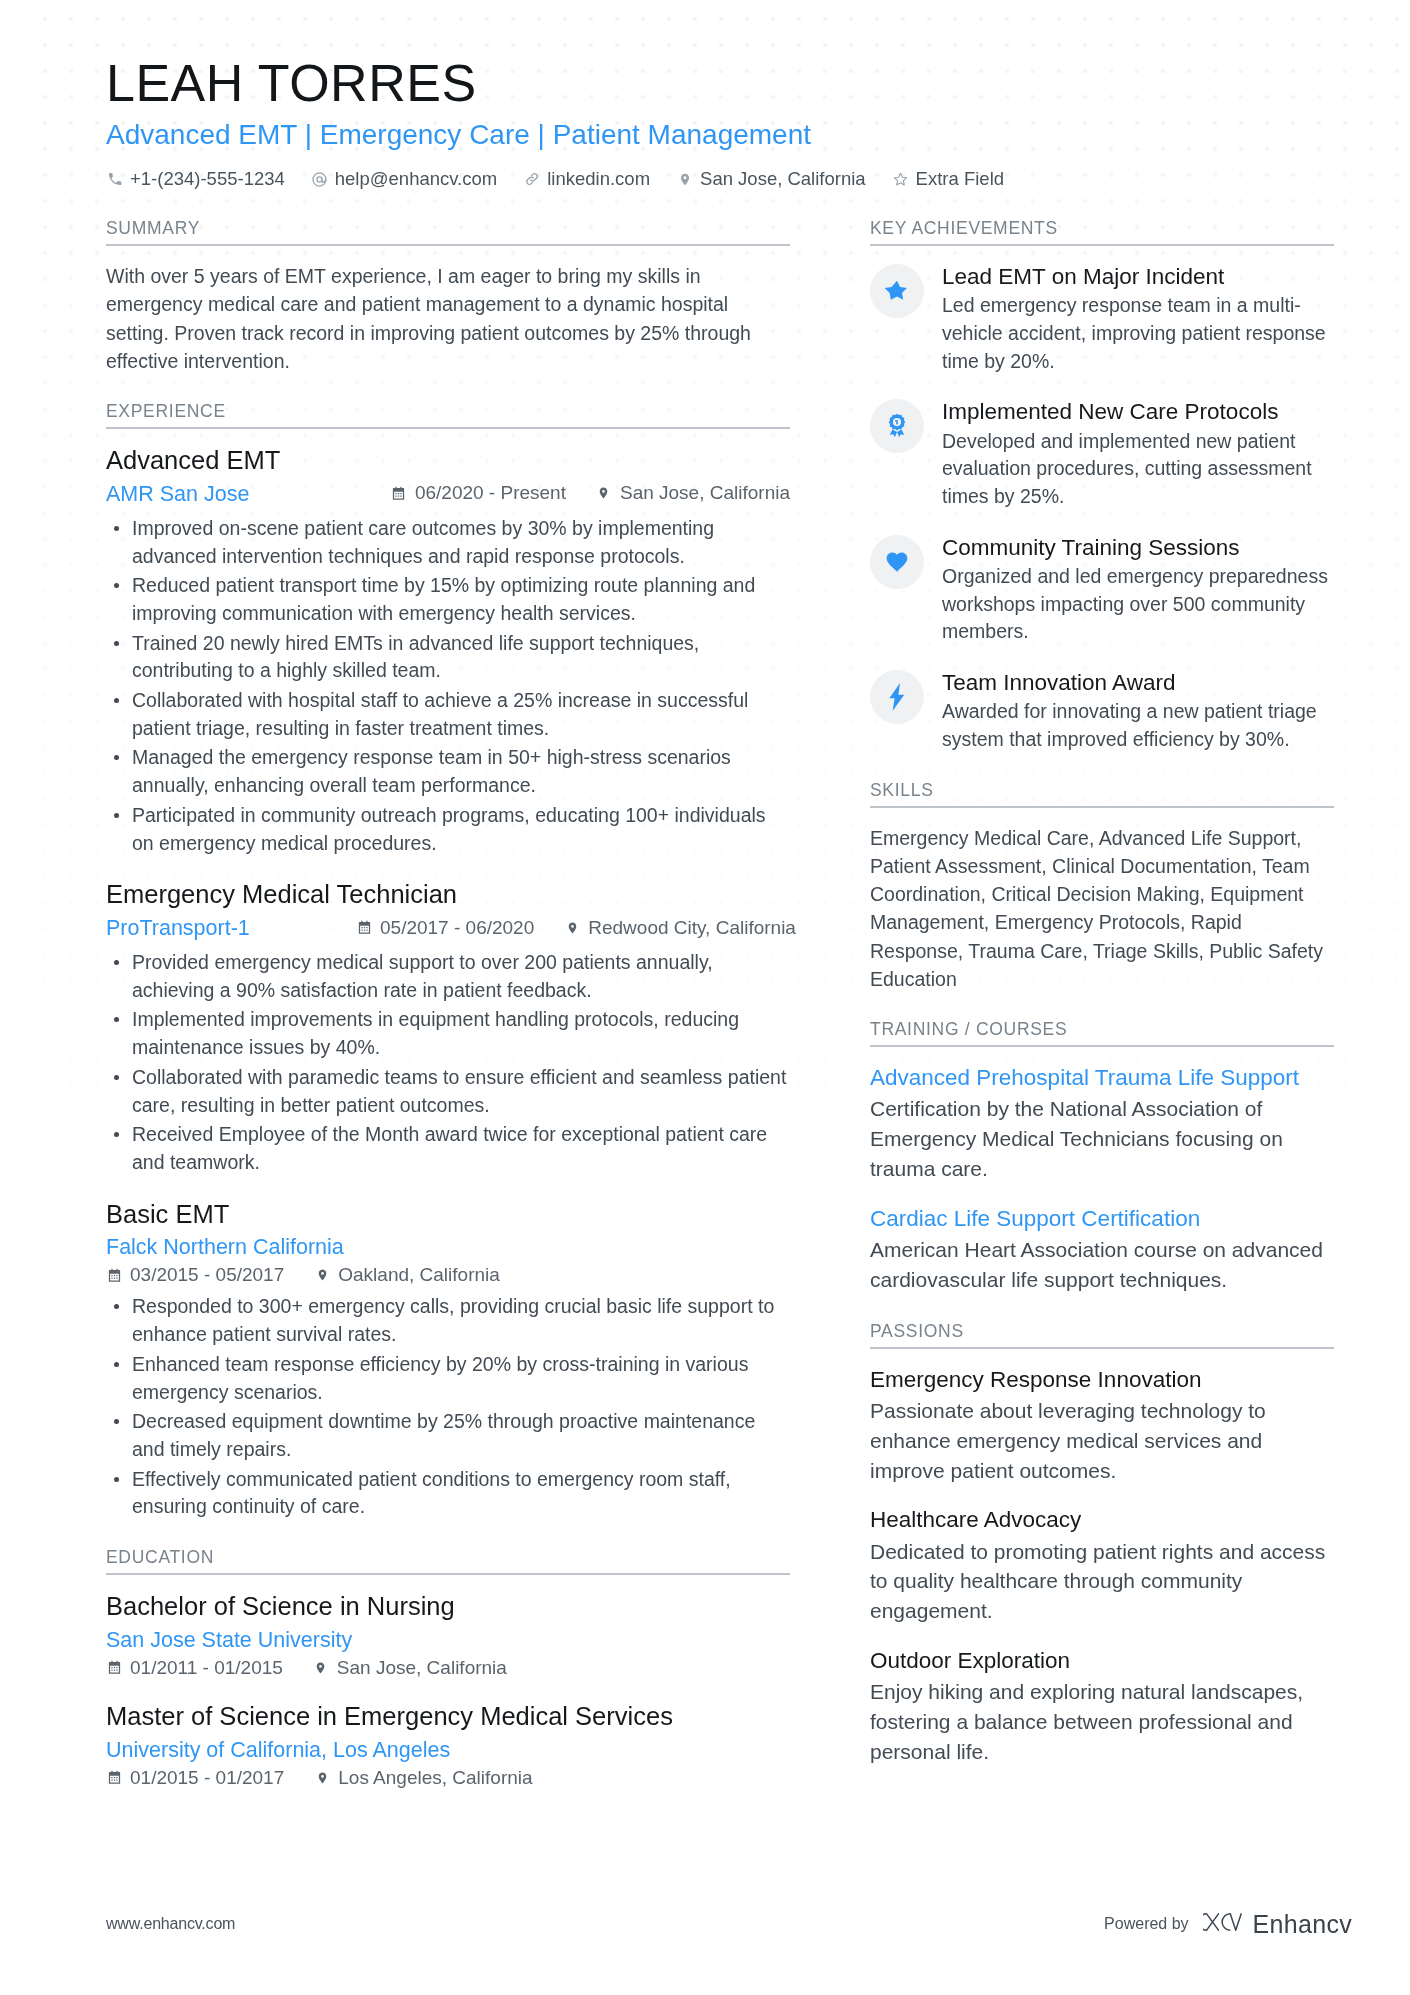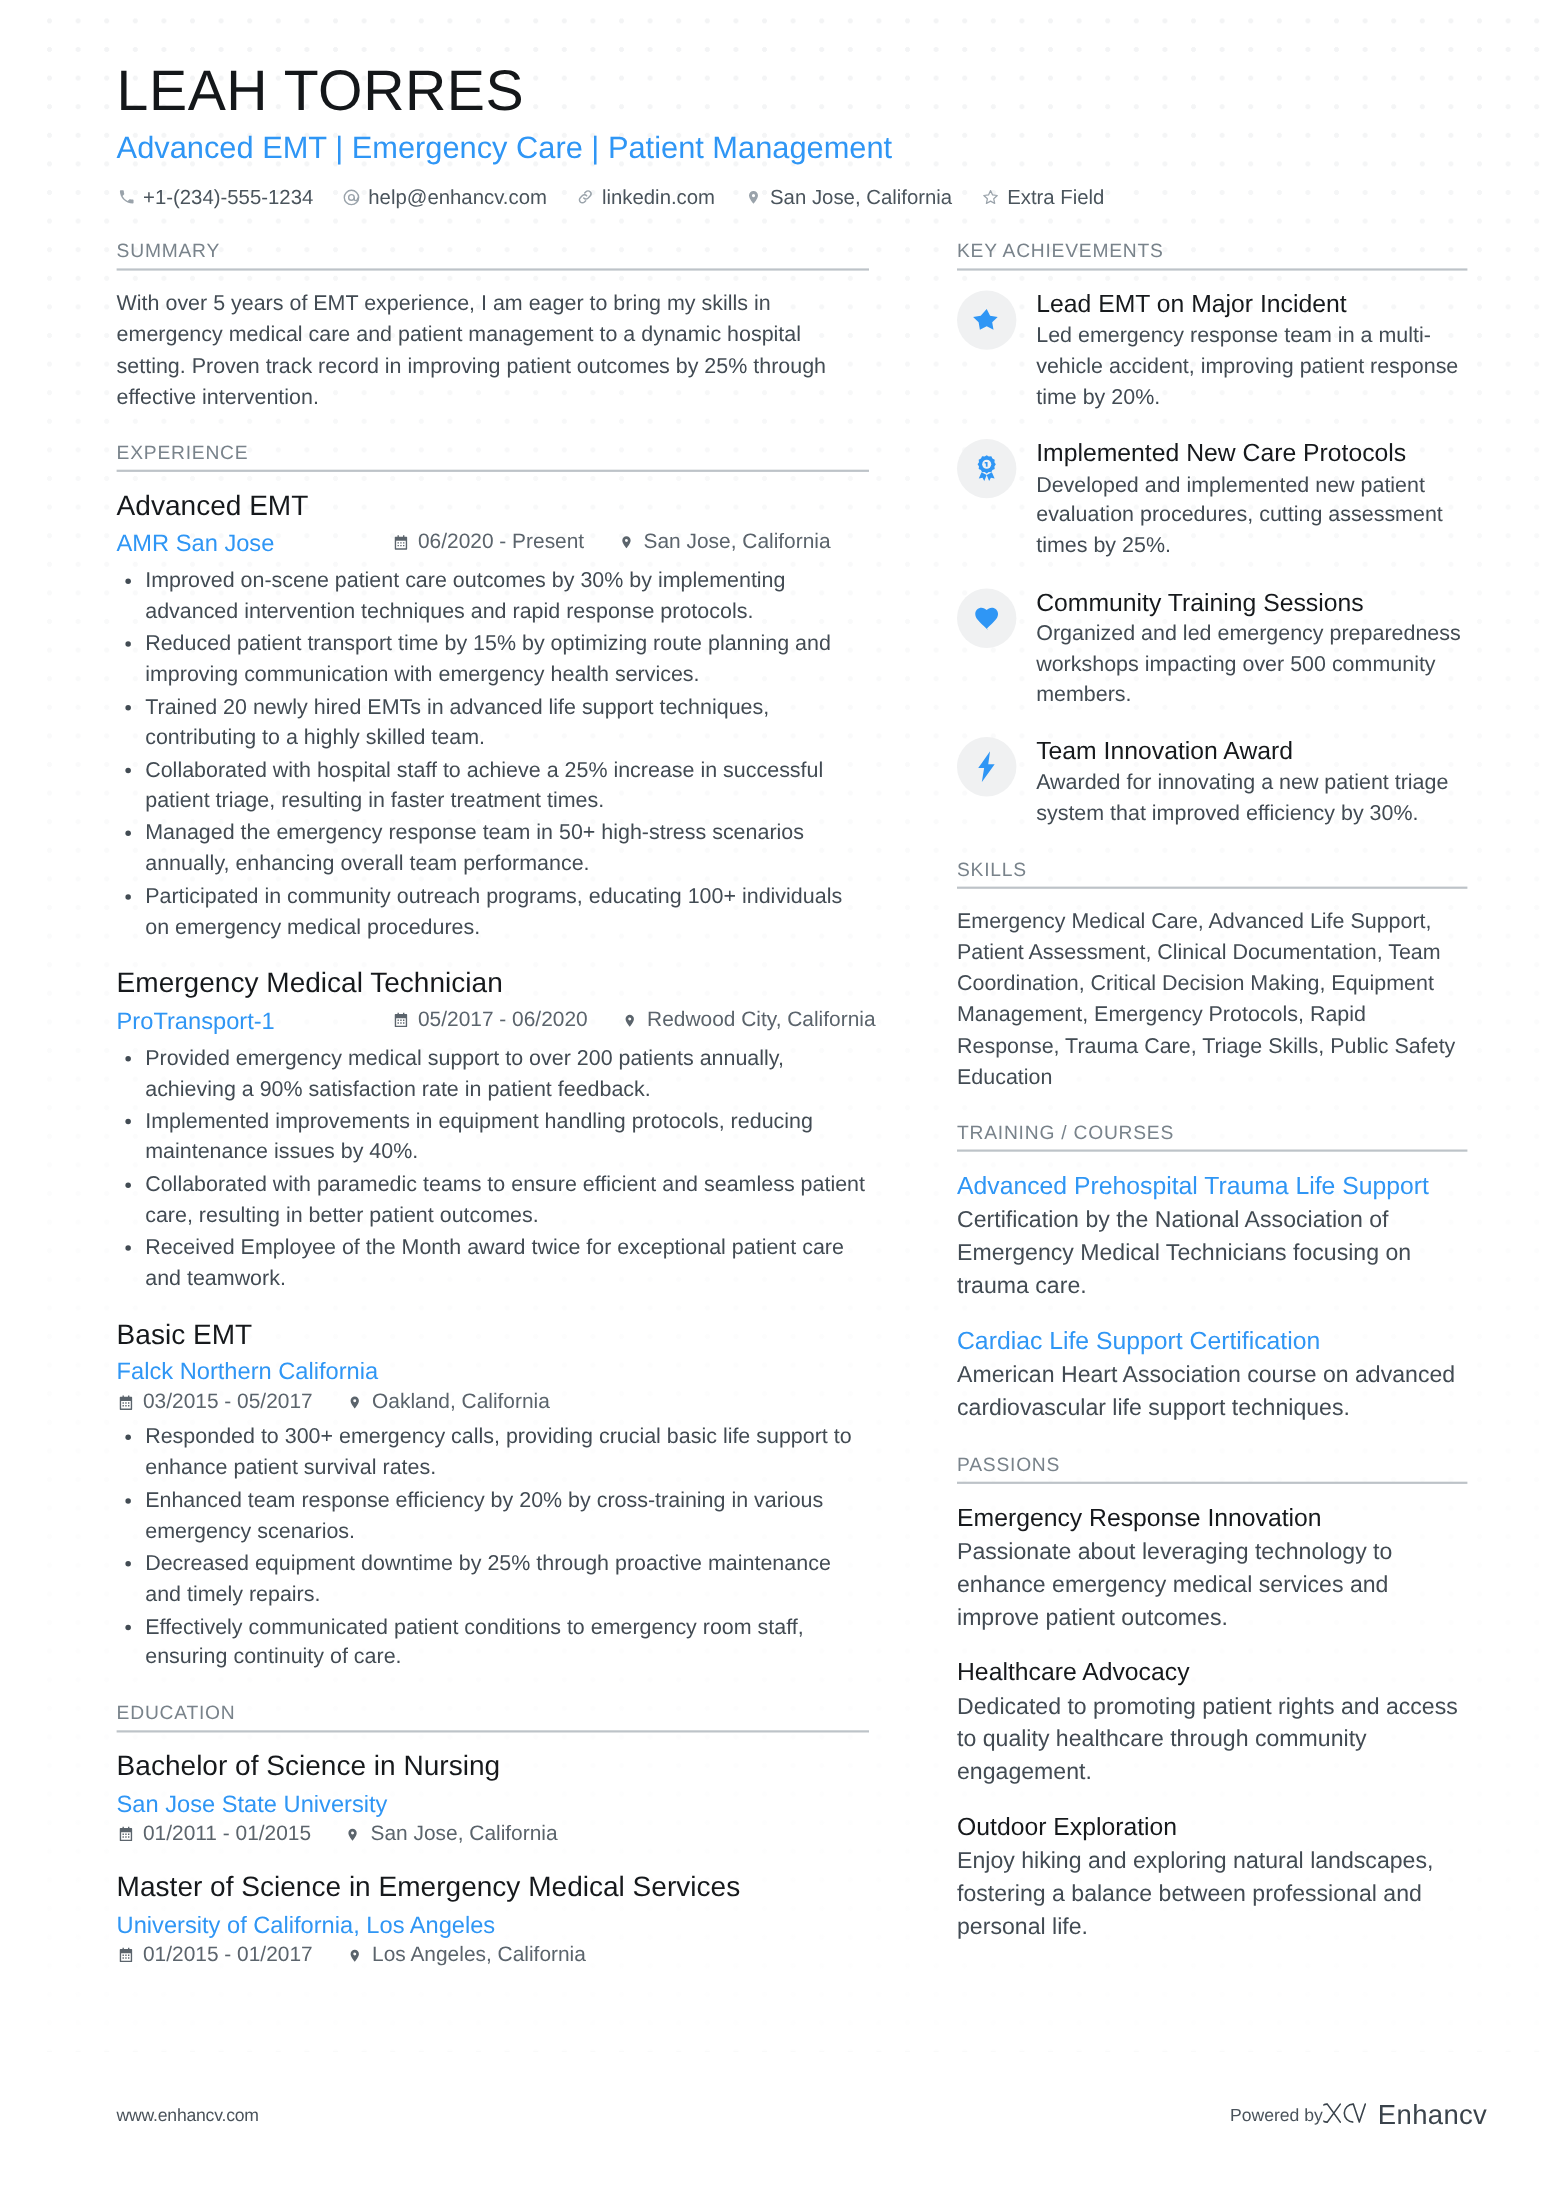--- a/index.html
+++ b/index.html
@@ -160,20 +160,21 @@
     color: #5b646c;
     flex: 0 0 auto;
   }
   .meta-gap { width: 30px; flex: 0 0 30px; }
 
   
   .row-org-meta {
     display: flex;
     align-items: baseline;
     margin-bottom: 6px;
+    justify-content: space-between;
   }
   .row-org-meta .org-slot { width: 250px; flex: 0 0 250px; }
   .row-org-meta .meta-slot {
     display: flex; align-items: center;
     font-size: 19px; color: #5b646c;
   }
 
   .row-meta-only {
     display: flex;
     align-items: center;
@@ -267,20 +268,21 @@
     padding: 0 82px;
   }
   .footer-url {
     font-size: 16px;
     color: #4a535b;
     letter-spacing: -0.2px;
   }
   .footer-right {
     display: flex;
     align-items: center;
+    gap: 14px;
   }
   .powered {
     font-size: 16px;
     color: #4a535b;
   }
   .brand {
     display: flex;
     align-items: center;
     gap: 10px;
   }

